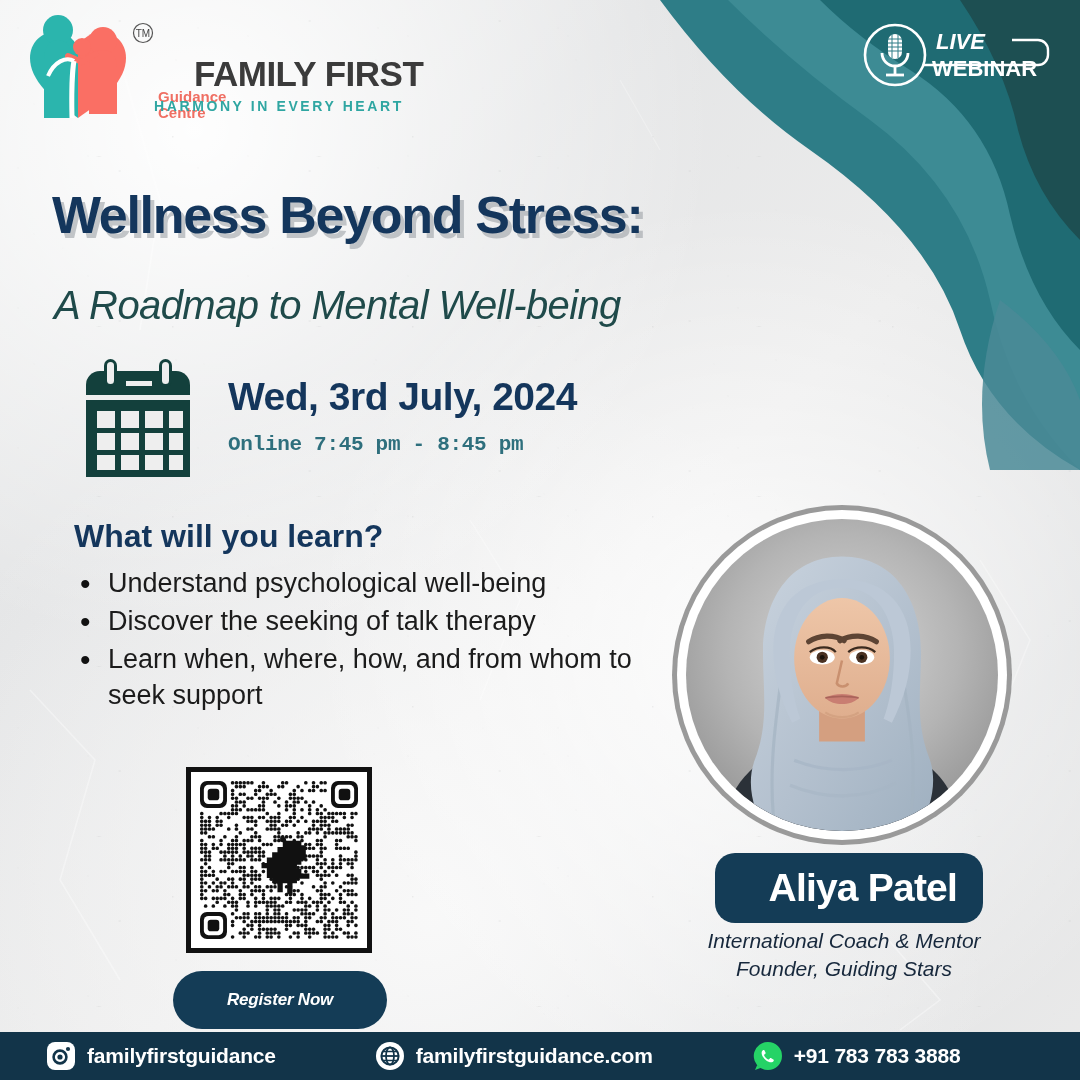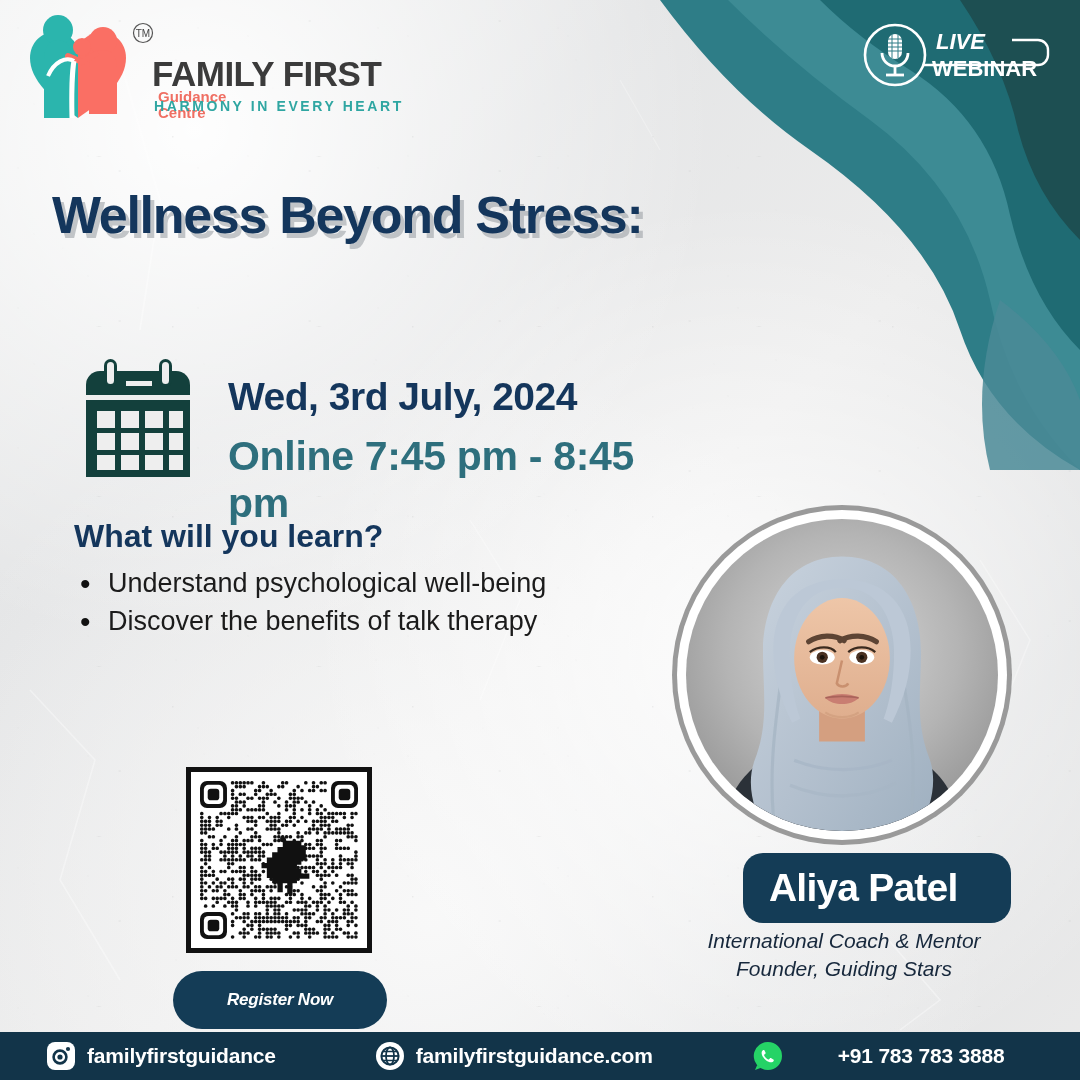--- a/index.html
+++ b/index.html
@@ -41,21 +41,21 @@
   #swoosh { position:absolute; top:0; right:0; width:420px; height:470px; }
 
   
   #logo { position:absolute; left:24px; top:14px; width:400px; height:110px; }
   .logo-mark { position:absolute; left:0; top:0; width:108px; height:110px; }
   .logo-tm { position:absolute; left:108px; top:8px; font-size:13px; color:#555; }
   .logo-words { position:absolute; left:128px; top:42px; }
   .logo-main {
     font-size:35px; font-weight:bold; color:#3b3b3b;
     letter-spacing:-.5px; line-height:1;
-    display:inline-block; vertical-align:top;
+    display:inline-block; vertical-align:top;margin-left:42px;
   }
   .logo-sub {
     display:inline-block; vertical-align:top;
     margin-left:6px; margin-top:-2px;
     font-size:15px; font-weight:bold; color:#ef6f63; line-height:1.05;
   }
   .logo-tag {
     position:absolute; left:130px; top:84px;
     font-size:14px; font-weight:bold; color:#2fa6a2;
     letter-spacing:2.6px;
@@ -79,21 +79,21 @@
 
   
   #datebox { position:absolute; left:78px; top:355px; width:620px; height:135px; }
   #cal-icon { position:absolute; left:0; top:2px; width:120px; height:128px; }
   #date-line {
     position:absolute; left:150px; top:20px;
     font-size:39px; font-weight:bold; color:#14365c; letter-spacing:-.5px;
   }
   #time-line {
     position:absolute; left:150px; top:78px;
-    font-size:41px; font-weight:bold; color:#2e6f7d; letter-spacing:-.3px;
+    font-size:21px; font-weight:bold; color:#2e6f7d; letter-spacing:-.3px;font-family:Liberation Mono, monospace;
   }
 
   
   #learn-head {
     position:absolute; left:74px; top:518px;
     font-size:32px; font-weight:bold; color:#14365c;
   }
   #bullets { position:absolute; left:74px; top:566px; width:580px; }
   #bullets li {
     list-style:none; position:relative;
@@ -132,42 +132,42 @@
   #photo-inner {
     width:100%; height:100%; border-radius:50%;
     background:#fff; padding:9px;
   }
   #photo { width:100%; height:100%; border-radius:50%; overflow:hidden; position:relative; }
 
   #name-badge {
     position:absolute; left:715px; top:853px;
     min-width:268px; height:70px; padding:16px 26px;
     background:#143c56; border-radius:20px;
-    display:flex; align-items:center; justify-content:flex-start;margin-left:28px;
+    display:flex; align-items:center; justify-content:flex-end;
   }
   #name-badge span { color:#fff; font-size:39px; font-weight:bold; letter-spacing:-.8px; }
   #role1 {
     position:absolute; left:672px; top:929px; width:344px;
     text-align:center; font-size:21px; font-style:italic; color:#17283c;
   }
   #role2 {
     position:absolute; left:672px; top:957px; width:344px;
     text-align:center; font-size:21px; font-style:italic; color:#17283c;
   }
 
   
   #footer {
     position:absolute; left:0; bottom:0; width:1080px; height:48px;
     background:#123449; display:flex; align-items:center;
   }
   .f-item { display:flex; align-items:center; color:#fff; }
   .f-item .f-text { font-size:21px; font-weight:bold; margin-left:11px; letter-spacing:-.2px;text-align:center; }
   #f-insta { margin-left:46px; }
   #f-web { margin-left:99px; }
-  #f-phone { margin-left:100px;gap:44px; }
+  #f-phone { margin-left:100px; }
 </style>
 </head>
 <body>
 
 <div id="poster">
 
   <div id="texture"></div>
 
   <svg id="veins" viewBox="0 0 1080 1080">
     <path d="M120 60 L160 200 L140 330" stroke="#fff" stroke-width="1.6" fill="none" opacity=".8"></path>
@@ -226,20 +226,21 @@
         <line x1="30" y1="12" x2="30" y2="36"></line>
           <line x1="36" y1="12" x2="36" y2="36"></line>
       </g>
     </g>
     <path d="M62 43 H176 a10 10 0 0 0 10 -10 V28 a10 10 0 0 0 -10 -10 H150" fill="none" stroke="#fff" stroke-width="2.4"></path>
     <text x="74" y="27" font-size="22" font-style="italic" font-weight="bold" fill="#fff" font-family="Liberation Sans, sans-serif">LIVE</text>
     <text x="70" y="54" font-size="22" font-weight="bold" fill="#fff" font-family="Liberation Sans, sans-serif">WEBINAR</text>
   </svg>
 
   <h1 id="title">Wellness Beyond Stress:</h1>
+  <h2 id="subtitle">A Roadmap to Mental Well-being</h2>
 
   <div id="datebox">
     <svg id="cal-icon" viewBox="0 0 120 128">
       <rect x="8" y="14" width="104" height="106" rx="14" fill="#13403c"></rect>
       <rect x="8" y="46" width="104" height="74" fill="#13403c"></rect>
       <rect x="26" y="2" width="13" height="28" rx="6.5" fill="#13403c"></rect>
       <rect x="81" y="2" width="13" height="28" rx="6.5" fill="#13403c"></rect>
       <rect x="29" y="5" width="7" height="22" rx="3.5" fill="#eeeeee"></rect>
       <rect x="84" y="5" width="7" height="22" rx="3.5" fill="#eeeeee"></rect>
       <rect x="48" y="24" width="26" height="5" fill="#eeeeee"></rect>
@@ -259,21 +260,22 @@
           <rect x="91" y="98" width="14" height="15"></rect>
       </g>
     </svg>
     <div id="date-line">Wed, 3rd July, 2024</div>
     <div id="time-line">Online 7:45 pm - 8:45 pm</div>
   </div>
 
   <div id="learn-head">What will you learn?</div>
   <ul id="bullets">
     <li>Understand psychological well-being</li>
-    <li>Discover the benefits of talk therapy</li>
+    <li>Discover the seeking of talk therapy</li>
+    <li>Learn when, where, how, and from whom to seek support</li>
   </ul>
 
   <div id="qr-wrap">
     <svg id="qr-canvas" viewBox="0 0 41 41">
       <rect width="41" height="41" fill="#fff"></rect>
       <g id="qr-dots" fill="#111">
           <rect x="8" y="0" width="0.92" height="0.92" rx="0.42"></rect>
           <rect x="9" y="0" width="0.92" height="0.92" rx="0.42"></rect>
           <rect x="10" y="0" width="0.92" height="0.92" rx="0.42"></rect>
           <rect x="11" y="0" width="0.92" height="0.92" rx="0.42"></rect>

